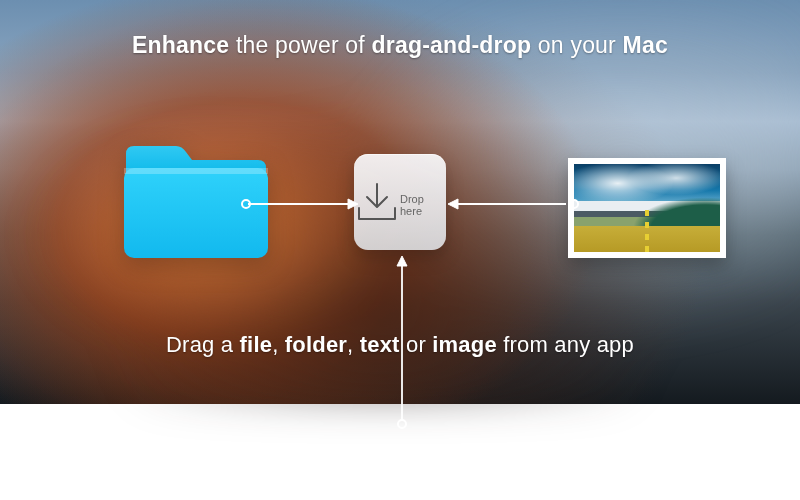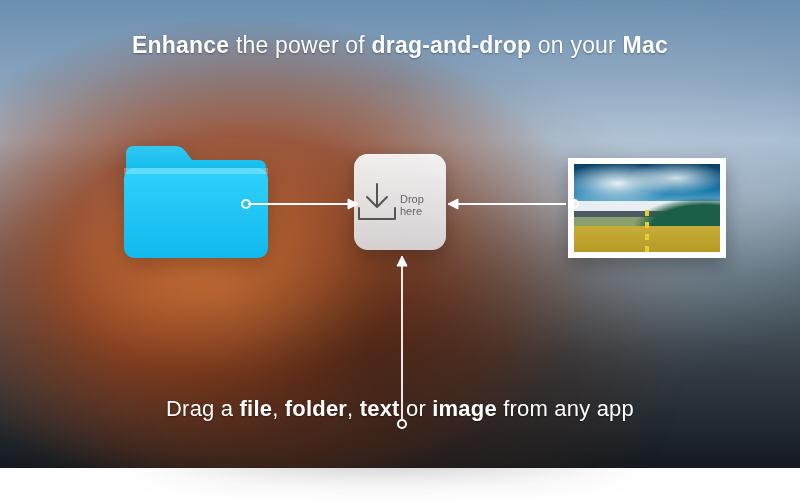--- a/index.html
+++ b/index.html
@@ -1,19 +1,19 @@
 <!DOCTYPE html>
 <html><head>
 <meta charset="utf-8">
 <style>
   * { margin: 0; padding: 0; box-sizing: border-box; }
   html, body { width: 800px; height: 500px; overflow: hidden; font-family: -apple-system, "Helvetica Neue", Helvetica, Arial, sans-serif; }
   .stage {
     position: relative;
-    width: 800px; height: 468px;
+    width: 800px; height: 404px;
     background:
       radial-gradient(ellipse 600px 400px at 30% 55%, rgba(190,90,40,0.85) 0%, rgba(150,60,20,0.7) 30%, rgba(70,40,30,0.0) 60%),
       radial-gradient(ellipse 700px 500px at 40% 65%, rgba(110,50,20,0.55) 0%, rgba(60,30,20,0.0) 55%),
       linear-gradient(to bottom, #6d8fae 0%, #8aa4bd 18%, #a9bdd1 30%, #94a7b8 42%, #5f6f79 58%, #39434b 75%, #141a1f 100%);
     filter: saturate(1.05);
   }
   .stage::before {
     content: "";
     position: absolute; inset: 0;
     backdrop-filter: blur(0px);

